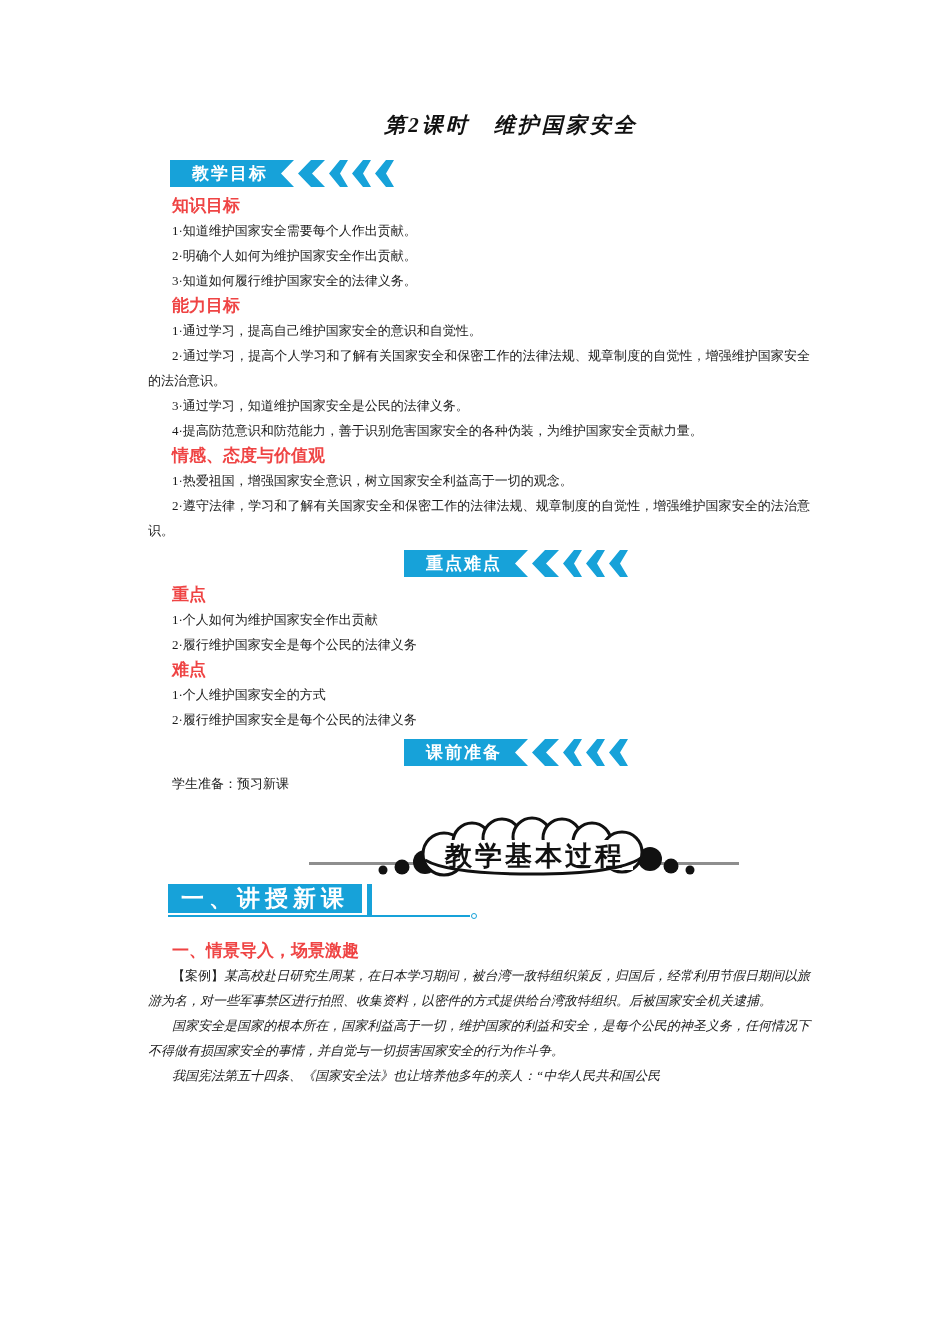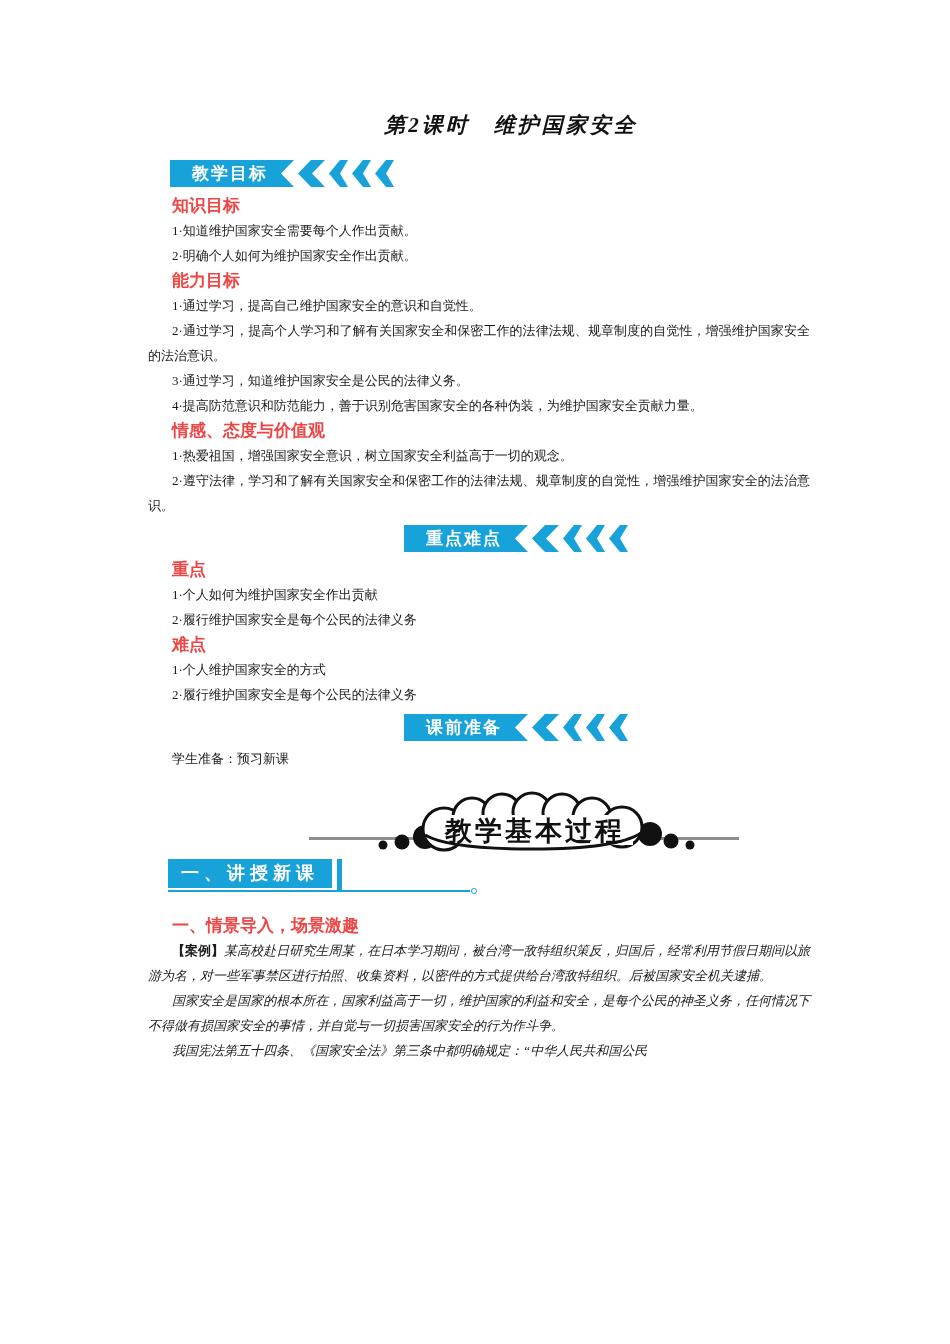--- a/index.html
+++ b/index.html
@@ -53,36 +53,36 @@
     padding-left:24px;margin:0;color:#ef4444;
   }
   .p{
     font-size:13px;line-height:25px;margin:0;
     text-indent:24px;text-align:justify;
   }
   .kai{font-style:italic;}
   .kai .lbl{
     font-style:normal;
     font-family:"Liberation Sans","DejaVu Sans",sans-serif;
-    font-weight:bold;
+    font-weight:normal;
   }
 
   
   .cloud-wrap{margin-top:16px;height:74px;text-align:center;transform:translateX(45px);}
   .cloud-wrap svg text{
     font-family:"Liberation Sans","DejaVu Sans",sans-serif;
   }
 
   
   .sec{position:relative;margin:-2px 0 0 20px;width:fit-content;height:34px;}
   .sec-box{
     display:inline-block;vertical-align:top;
     background:var(--banner-blue);color:#fff;
     font-family:"Liberation Sans","DejaVu Sans",sans-serif;
-    font-weight:bold;font-size:18px;line-height:27px;
+    font-weight:bold;font-size:23px;line-height:27px;
     letter-spacing:5px;
     padding:1px 13px 1px 13px;
   }
   .sec-bar{display:inline-block;vertical-align:top;width:5px;height:31px;background:var(--banner-blue);margin-left:5px;}
   .sec-line{position:absolute;left:0;top:31px;width:302px;height:2px;background:var(--banner-blue);}
   .sec-line::after{
     content:'';position:absolute;right:-7px;top:-2px;
     width:4px;height:4px;border:1px solid var(--banner-blue);border-radius:50%;background:#fff;
   }
   .intro-gap{height:20px;}
@@ -99,20 +99,21 @@
       <div class="tagbox">教学目标</div>
       <div class="chev big"></div>
       <div class="chev small"></div>
       <div class="chev small"></div>
       <div class="chev small"></div>
     </div>
 
     <p class="h">知识目标</p>
     <p class="p">1·知道维护国家安全需要每个人作出贡献。</p>
     <p class="p">2·明确个人如何为维护国家安全作出贡献。</p>
+    <p class="p">3·知道如何履行维护国家安全的法律义务。</p>
 
     <p class="h">能力目标</p>
     <p class="p">1·通过学习，提高自己维护国家安全的意识和自觉性。</p>
     <p class="p">2·通过学习，提高个人学习和了解有关国家安全和保密工作的法律法规、规章制度的自觉性，增强维护国家安全的法治意识。</p>
     <p class="p">3·通过学习，知道维护国家安全是公民的法律义务。</p>
     <p class="p">4·提高防范意识和防范能力，善于识别危害国家安全的各种伪装，为维护国家安全贡献力量。</p>
 
     <p class="h">情感、态度与价值观</p>
     <p class="p">1·热爱祖国，增强国家安全意识，树立国家安全利益高于一切的观念。</p>
     <p class="p">2·遵守法律，学习和了解有关国家安全和保密工作的法律法规、规章制度的自觉性，增强维护国家安全的法治意识。</p>
@@ -174,16 +175,16 @@
 
     <div class="intro-gap"></div>
 
     <p class="h" style="padding-left:24px;">一、情景导入，场景激趣</p>
 
     <p class="p kai"><span class="lbl">【案例】</span><span>某高校赴日研究生周某，在日本学习期间，被台湾一敌特组织策反，归国后，经常利用节假日期间以旅游为名，对一些军事禁区进行拍照、收集资料，以密件的方式提供给台湾敌特组织。后被国家安全机关逮捕。</span></p>
 
 
     <p class="p kai">国家安全是国家的根本所在，国家利益高于一切，维护国家的利益和安全，是每个公民的神圣义务，任何情况下不得做有损国家安全的事情，并自觉与一切损害国家安全的行为作斗争。</p>
 
-    <p class="p kai">我国宪法第五十四条、《国家安全法》第三条中都明确规定：“中华人民共和国公民</p>
+    <p class="p kai">我国宪法第五十四条、《国家安全法》也让培养他多年的亲人：“中华人民共和国公民</p>
 
   </div>
 </div>
 
 </body></html>

